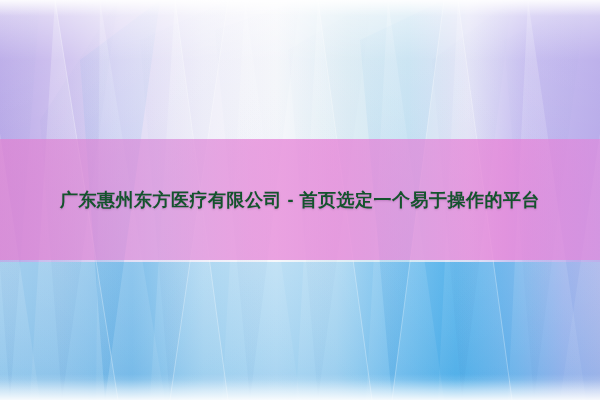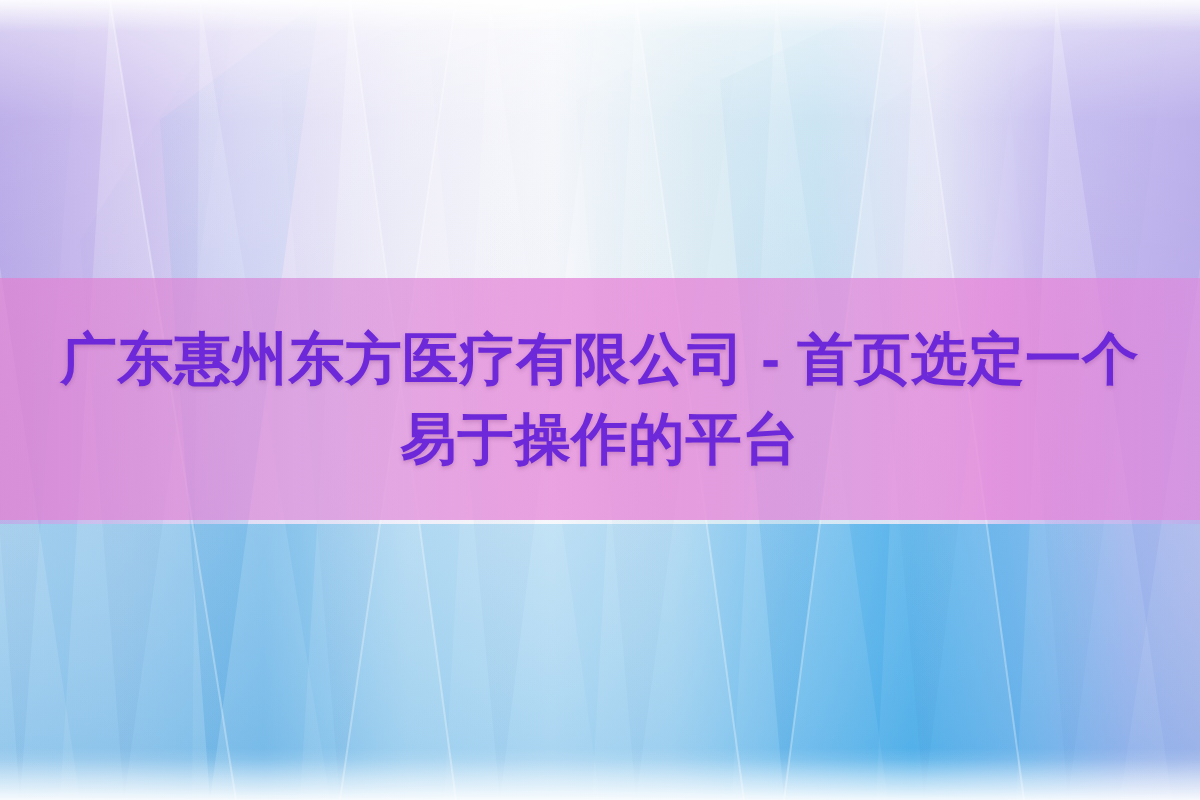--- a/index.html
+++ b/index.html
@@ -48,22 +48,22 @@
     height: 121px;
     display: flex;
     align-items: center;
     justify-content: center;
     box-sizing: border-box;
     padding: 0 18px;
   }
   #title-text {
     width: 100%;
     text-align: center;
-    color: #6d28d9;
-    font-size: 28px;
+    color: #14532d;
+    font-size: 18px;
     font-weight: bold;
     line-height: 40px;
     letter-spacing: 0.5px;
     text-shadow: 0 1px 2px rgba(120,50,120,0.28);
     white-space: normal;
   }
   .edge-haze-top {
     position: absolute;
     left: 0; top: 0;
     width: 600px; height: 16px;

